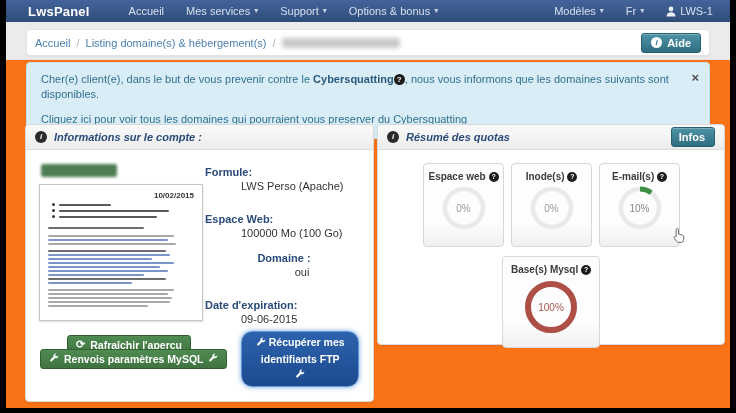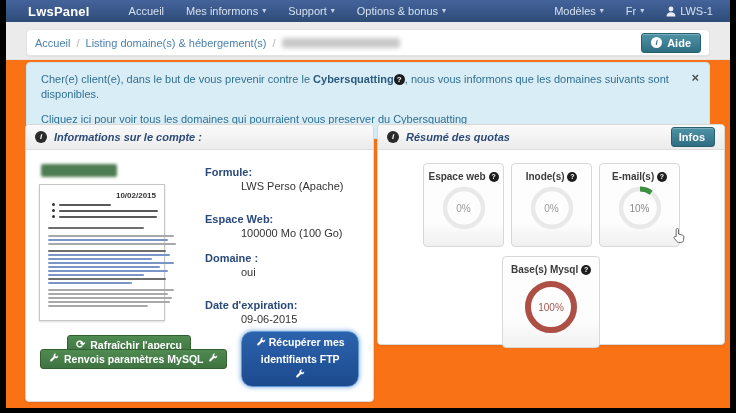--- a/index.html
+++ b/index.html
@@ -50,21 +50,21 @@
   .info-i{display:inline-block;width:12px;height:12px;border-radius:50%;background:#2b2b2b;color:#fff;
     font-size:8px;font-weight:bold;font-style:italic;text-align:center;line-height:12px;}
 
   #panel-account{left:19px;top:124px;width:347px;height:276px;}
   #panel-quotas{left:371px;top:124px;width:346px;height:219px;}
 
   
   .acc-body{display:flex;padding:14px 10px 0 13px;}
   .preview-col{width:160px;flex:none;}
   .blur-green{width:76px;height:13px;border-radius:2px;background:#4f7d53;filter:blur(1.6px);margin:0 0 7px 2px;}
-  .doc{width:126px;height:137px;background:#fff;border:1px solid #c6c6c6;box-shadow:0 1px 2px rgba(0,0,0,.15);
+  .doc{width:164px;height:137px;background:#fff;border:1px solid #c6c6c6;box-shadow:0 1px 2px rgba(0,0,0,.15);
     padding:5px 6px;box-sizing:border-box;cursor:pointer;}
   .doc-date{text-align:right;font-size:8px;font-weight:bold;color:#333;margin:1px 2px 3px 0;}
   .doc-bullet{display:flex;align-items:center;gap:4px;margin:0 0 3px 6px;}
   .doc-bullet i{width:3px;height:3px;background:#333;border-radius:50%;flex:none;}
   .doc-bullet s{height:2px;background:#5a5a5a;border-radius:1px;}
   .tl{height:2px;border-radius:1px;margin:0 0 2px 2px;background:#a9a9a9;}
   .tl.b{background:#7a95c8;}
   .tl.d{background:#6e6e6e;}
   .btn-green{background:linear-gradient(#4f8b51,#3f7341);border:1px solid #33602f;color:#fff;
     font-size:10.5px;font-weight:bold;border-radius:3px;padding:3px 8px;cursor:pointer;
@@ -105,21 +105,21 @@
 <body>
 
 <div class="screen">
 
   <div class="navbar">
     <span class="brand">LwsPanel</span>
     <span class="nav-item">
       <span>Accueil</span>
       </span>
     <span class="nav-item">
-      <span>Mes informons</span>
+      <span>Mes services</span>
       <span class="caret">▾</span>
       </span>
     <span class="nav-item">
       <span>Support</span>
       <span class="caret">▾</span>
       </span>
     <span class="nav-item">
       <span>Options &amp; bonus</span>
       <span class="caret">▾</span>
       </span>
@@ -218,21 +218,21 @@
       </div>
       <div class="fields-col">
         <div class="fgroup" style="margin-bottom:21px;">
           <div class="flabel">Formule:</div>
           <div class="fvalue">LWS Perso (Apache)</div>
         </div>
         <div class="fgroup">
           <div class="flabel">Espace Web:</div>
           <div class="fvalue">100000 Mo (100 Go)</div>
         </div>
-        <div class="fgroup" style="margin-bottom:21px;">
+        <div class="fgroup" style="margin-bottom:21px;text-align:center;">
           <div class="flabel">Domaine :</div>
           <div class="fvalue">oui</div>
         </div>
         <div class="fgroup">
           <div class="flabel">Date d'expiration:</div>
           <div class="fvalue">09-06-2015</div>
         </div>
       </div>
     </div>
     <div class="acc-actions">

